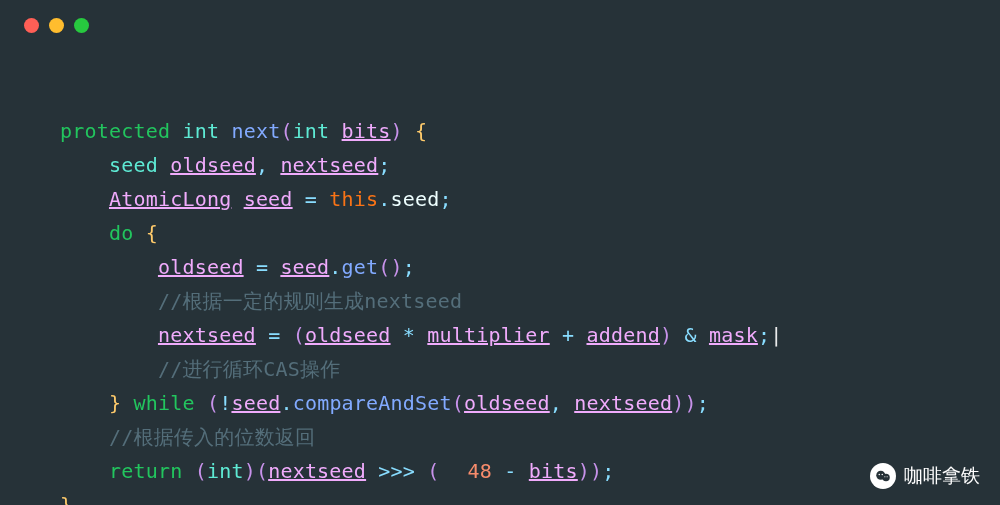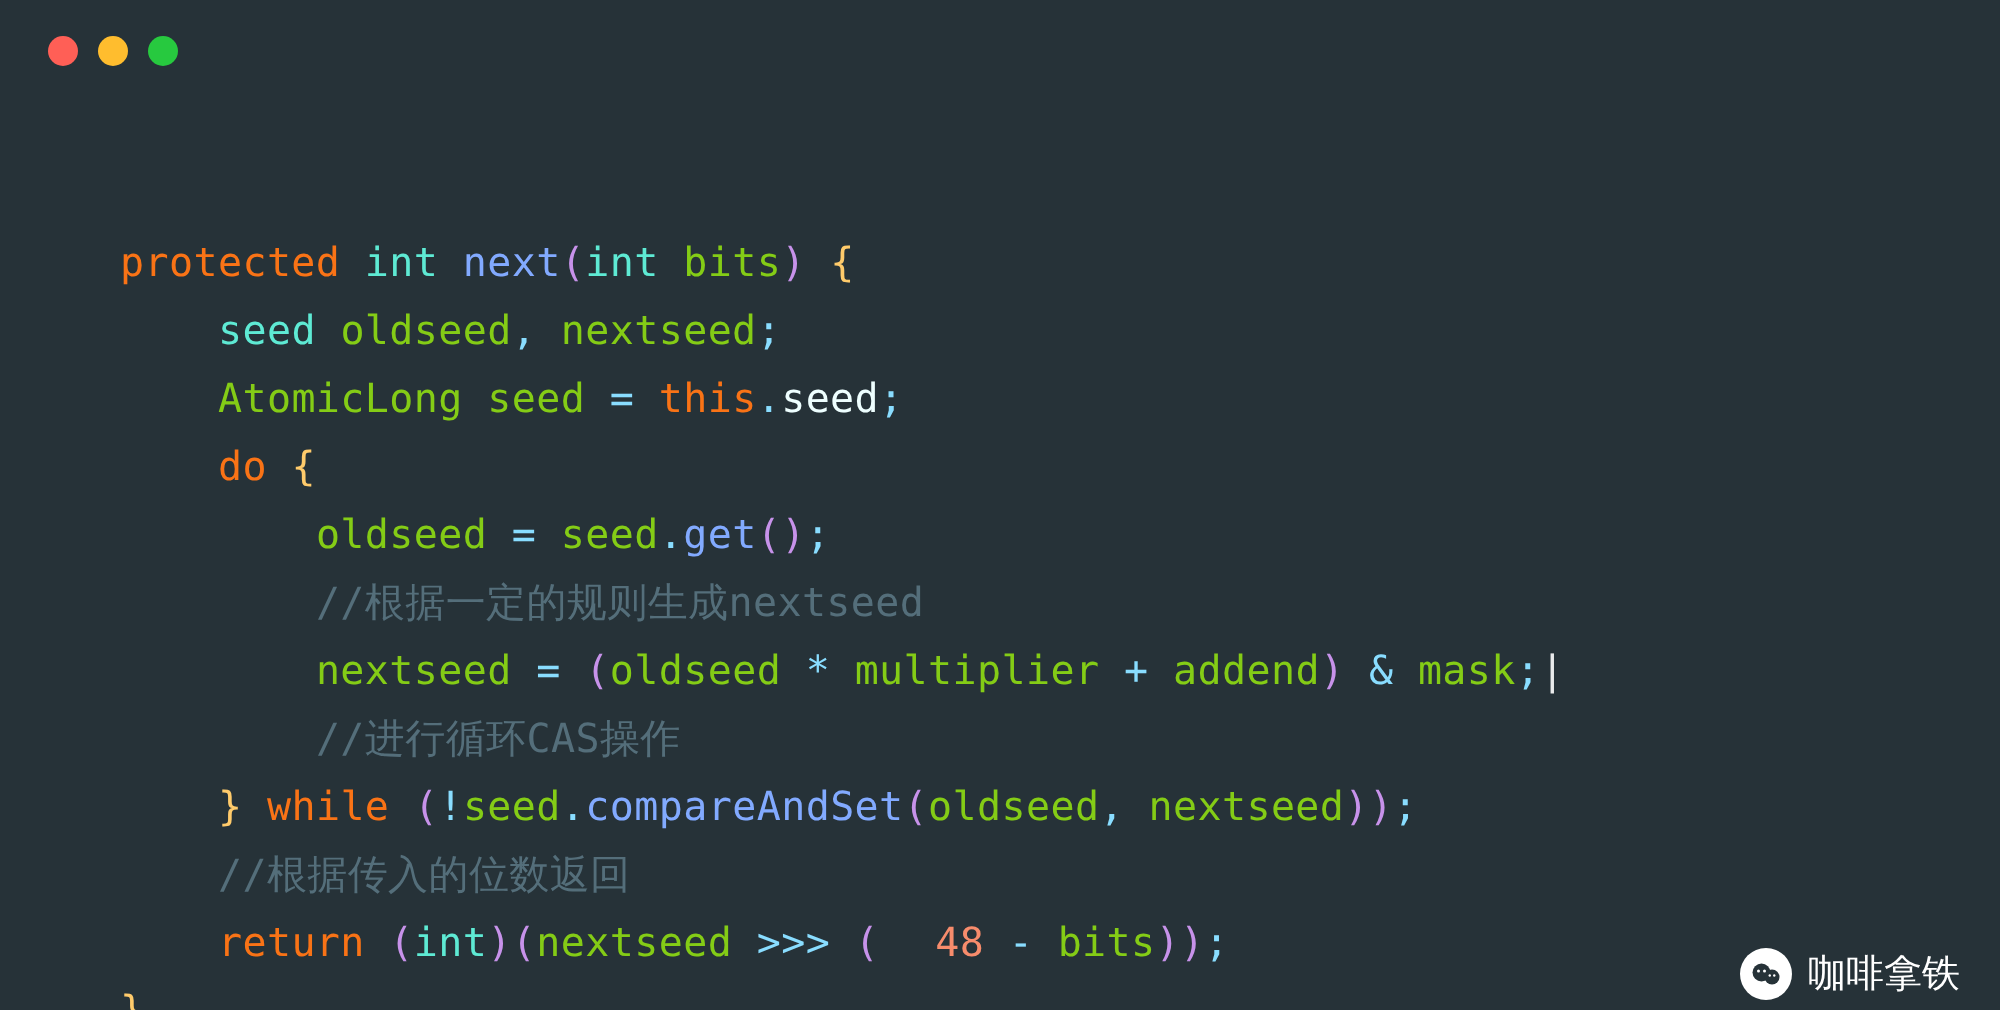--- a/index.html
+++ b/index.html
@@ -37,41 +37,41 @@
   .code {
     position: absolute;
     top: 80px;
     left: 60px;
     font-size: 20px;
     line-height: 34px;
     white-space: pre;
     color: #eeffff;
     letter-spacing: 0.2px;
   }
-  .kw     { color: #f97316; }
+  .kw     { color: #22c55e; }
   .type   { color: #5eead4; }
   .func   { color: #82aaff; text-align: center; }
   .op     { color: #89ddff; }
   .punct  { color: #89ddff; }
-  .txt    { color: #84cc16; }
+  .txt    { color: #f0abfc; text-decoration: underline; }
   .member { color: #eeffff; }
   .paren  { color: #c792ea; }
   .num    { color: #f78c6c; margin-left: 28px; }
   .self   { color: #f97316; }
   .comment{ color: #546e7a; margin-top: 45px; }
   .brace  { color: #ffcb6b; }
   .cursor {
     color: #ffffff;
     opacity: 0.9;
   }
 
   .watermark {
     position: absolute;
     right: 20px;
-    bottom: 5px;
+    bottom: 16px;
     display: flex;
     align-items: center;
     gap: 8px;
     color: #ffffff;
     font-family: -apple-system, "Helvetica Neue", "PingFang SC", "Microsoft YaHei", sans-serif;
     font-size: 19px;
   }
   .watermark .icon {
     width: 26px;
     height: 26px;

